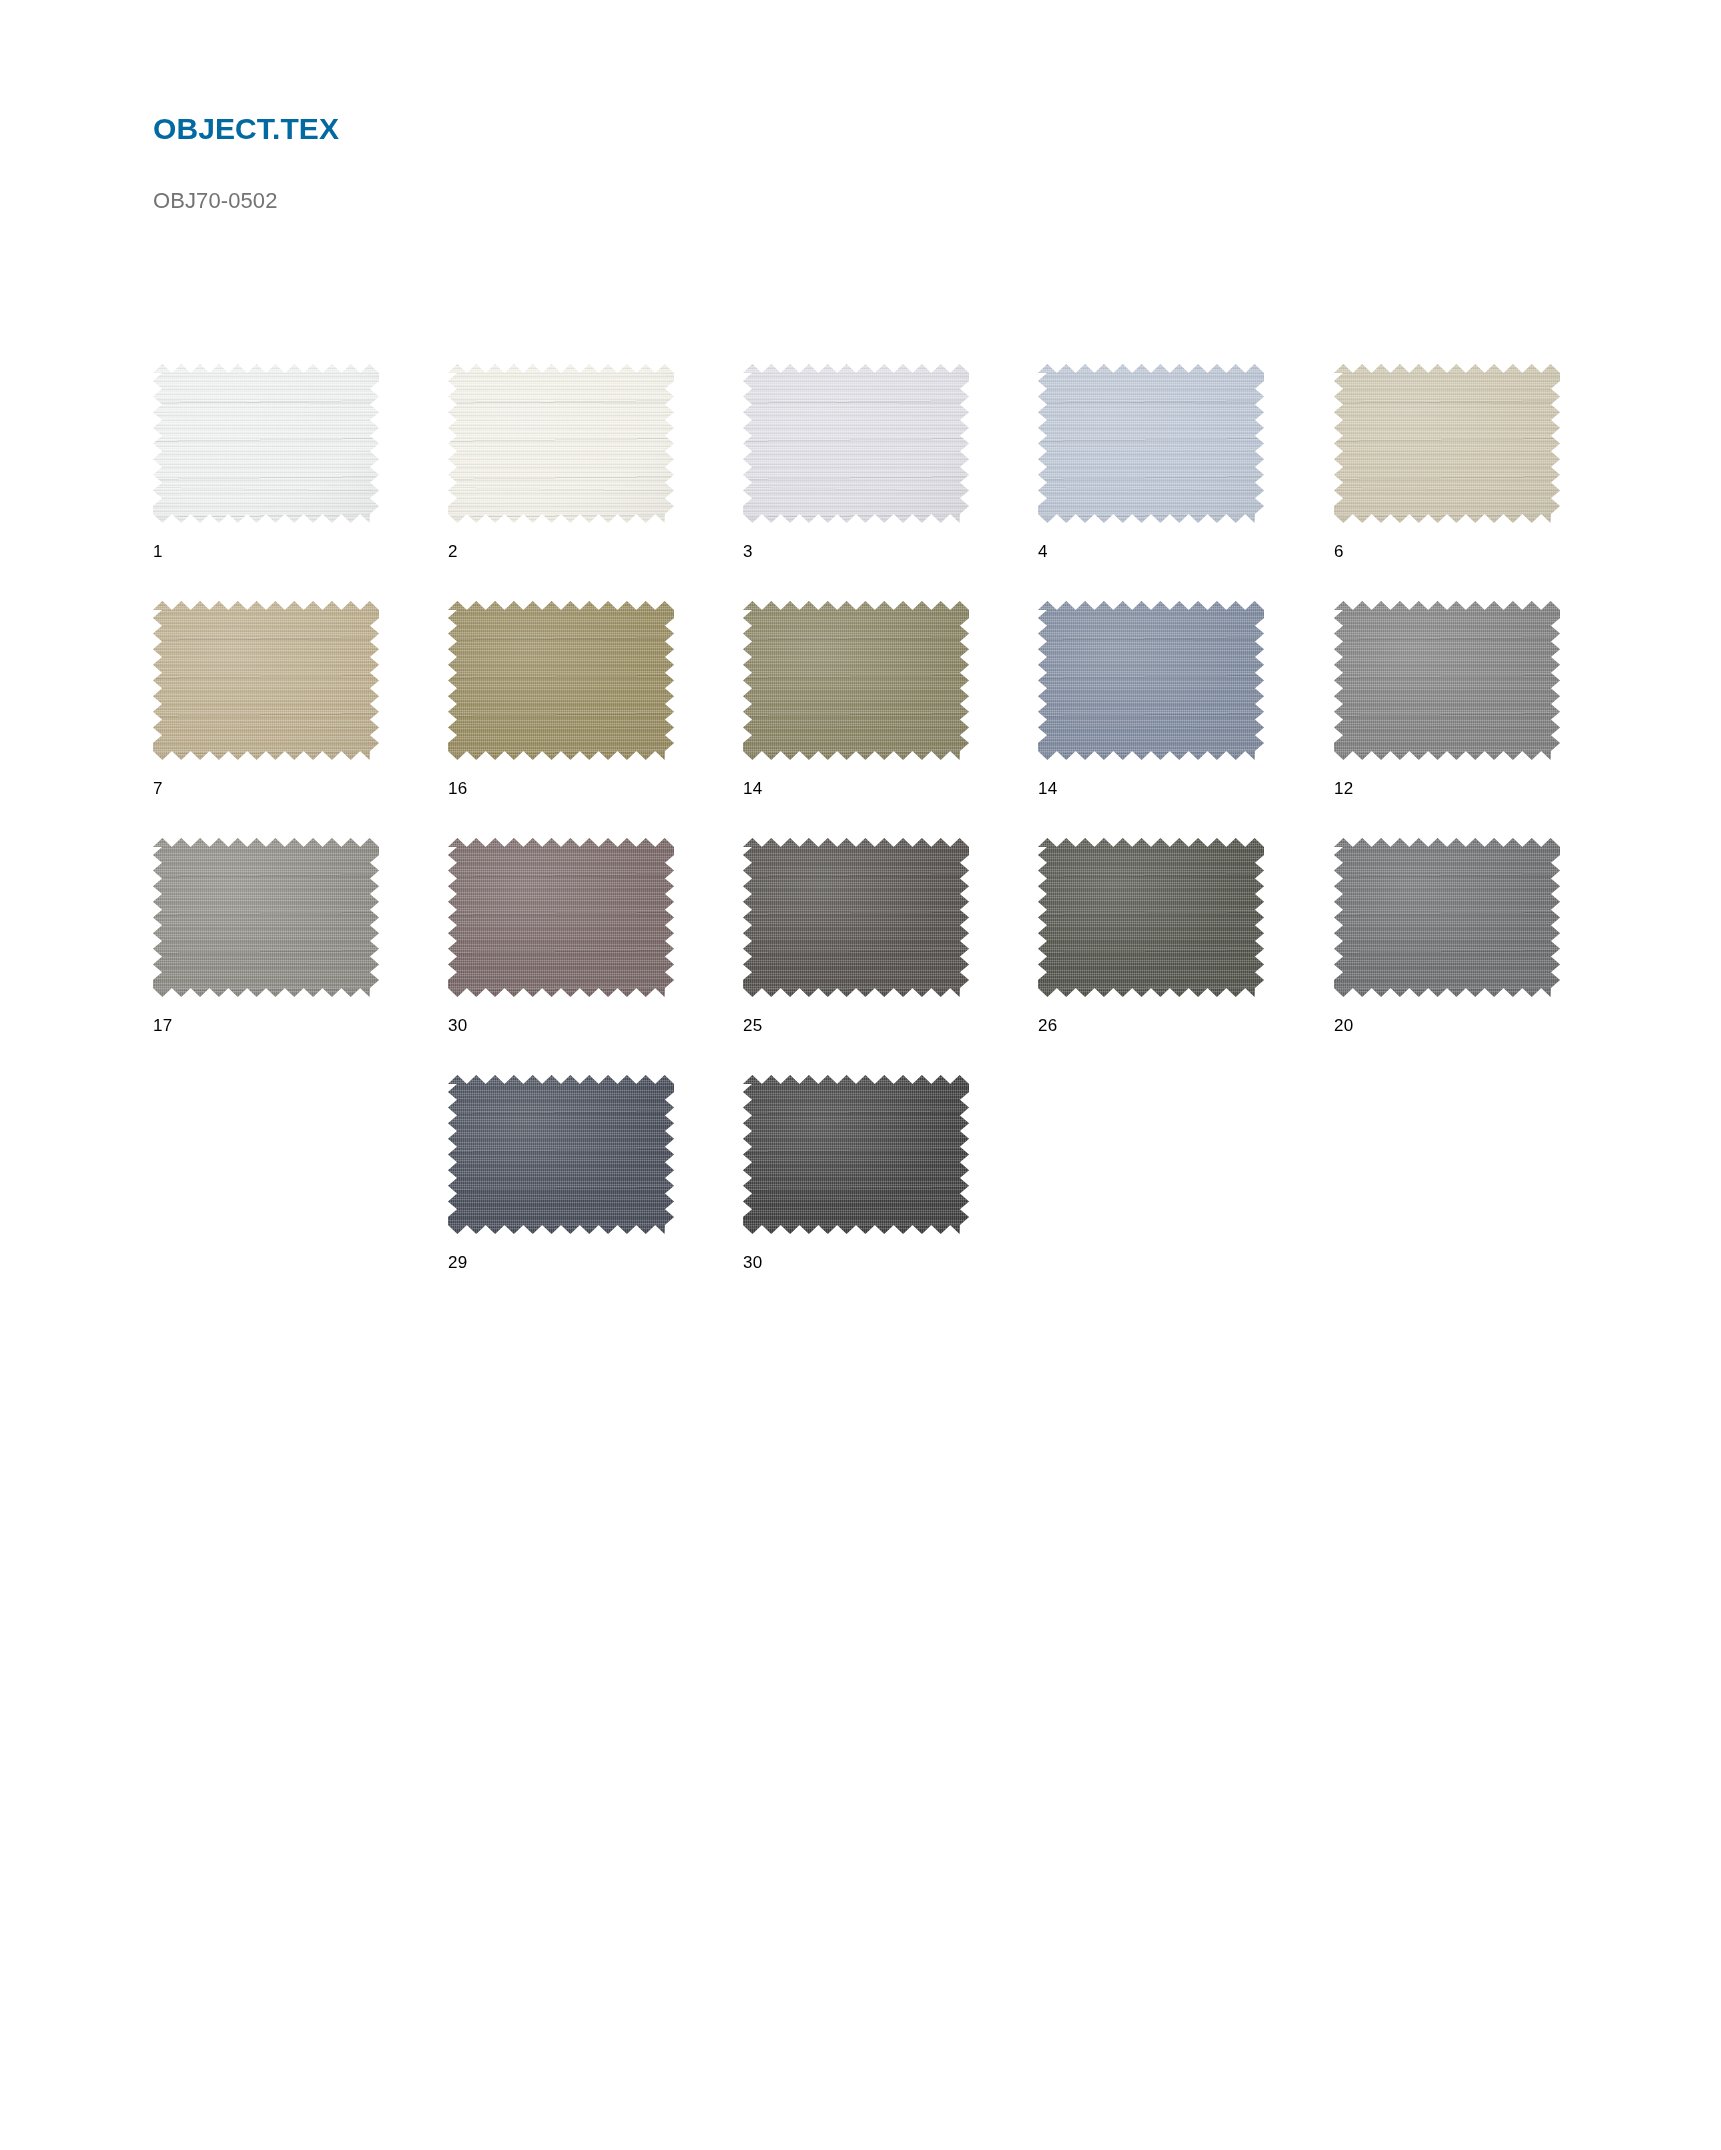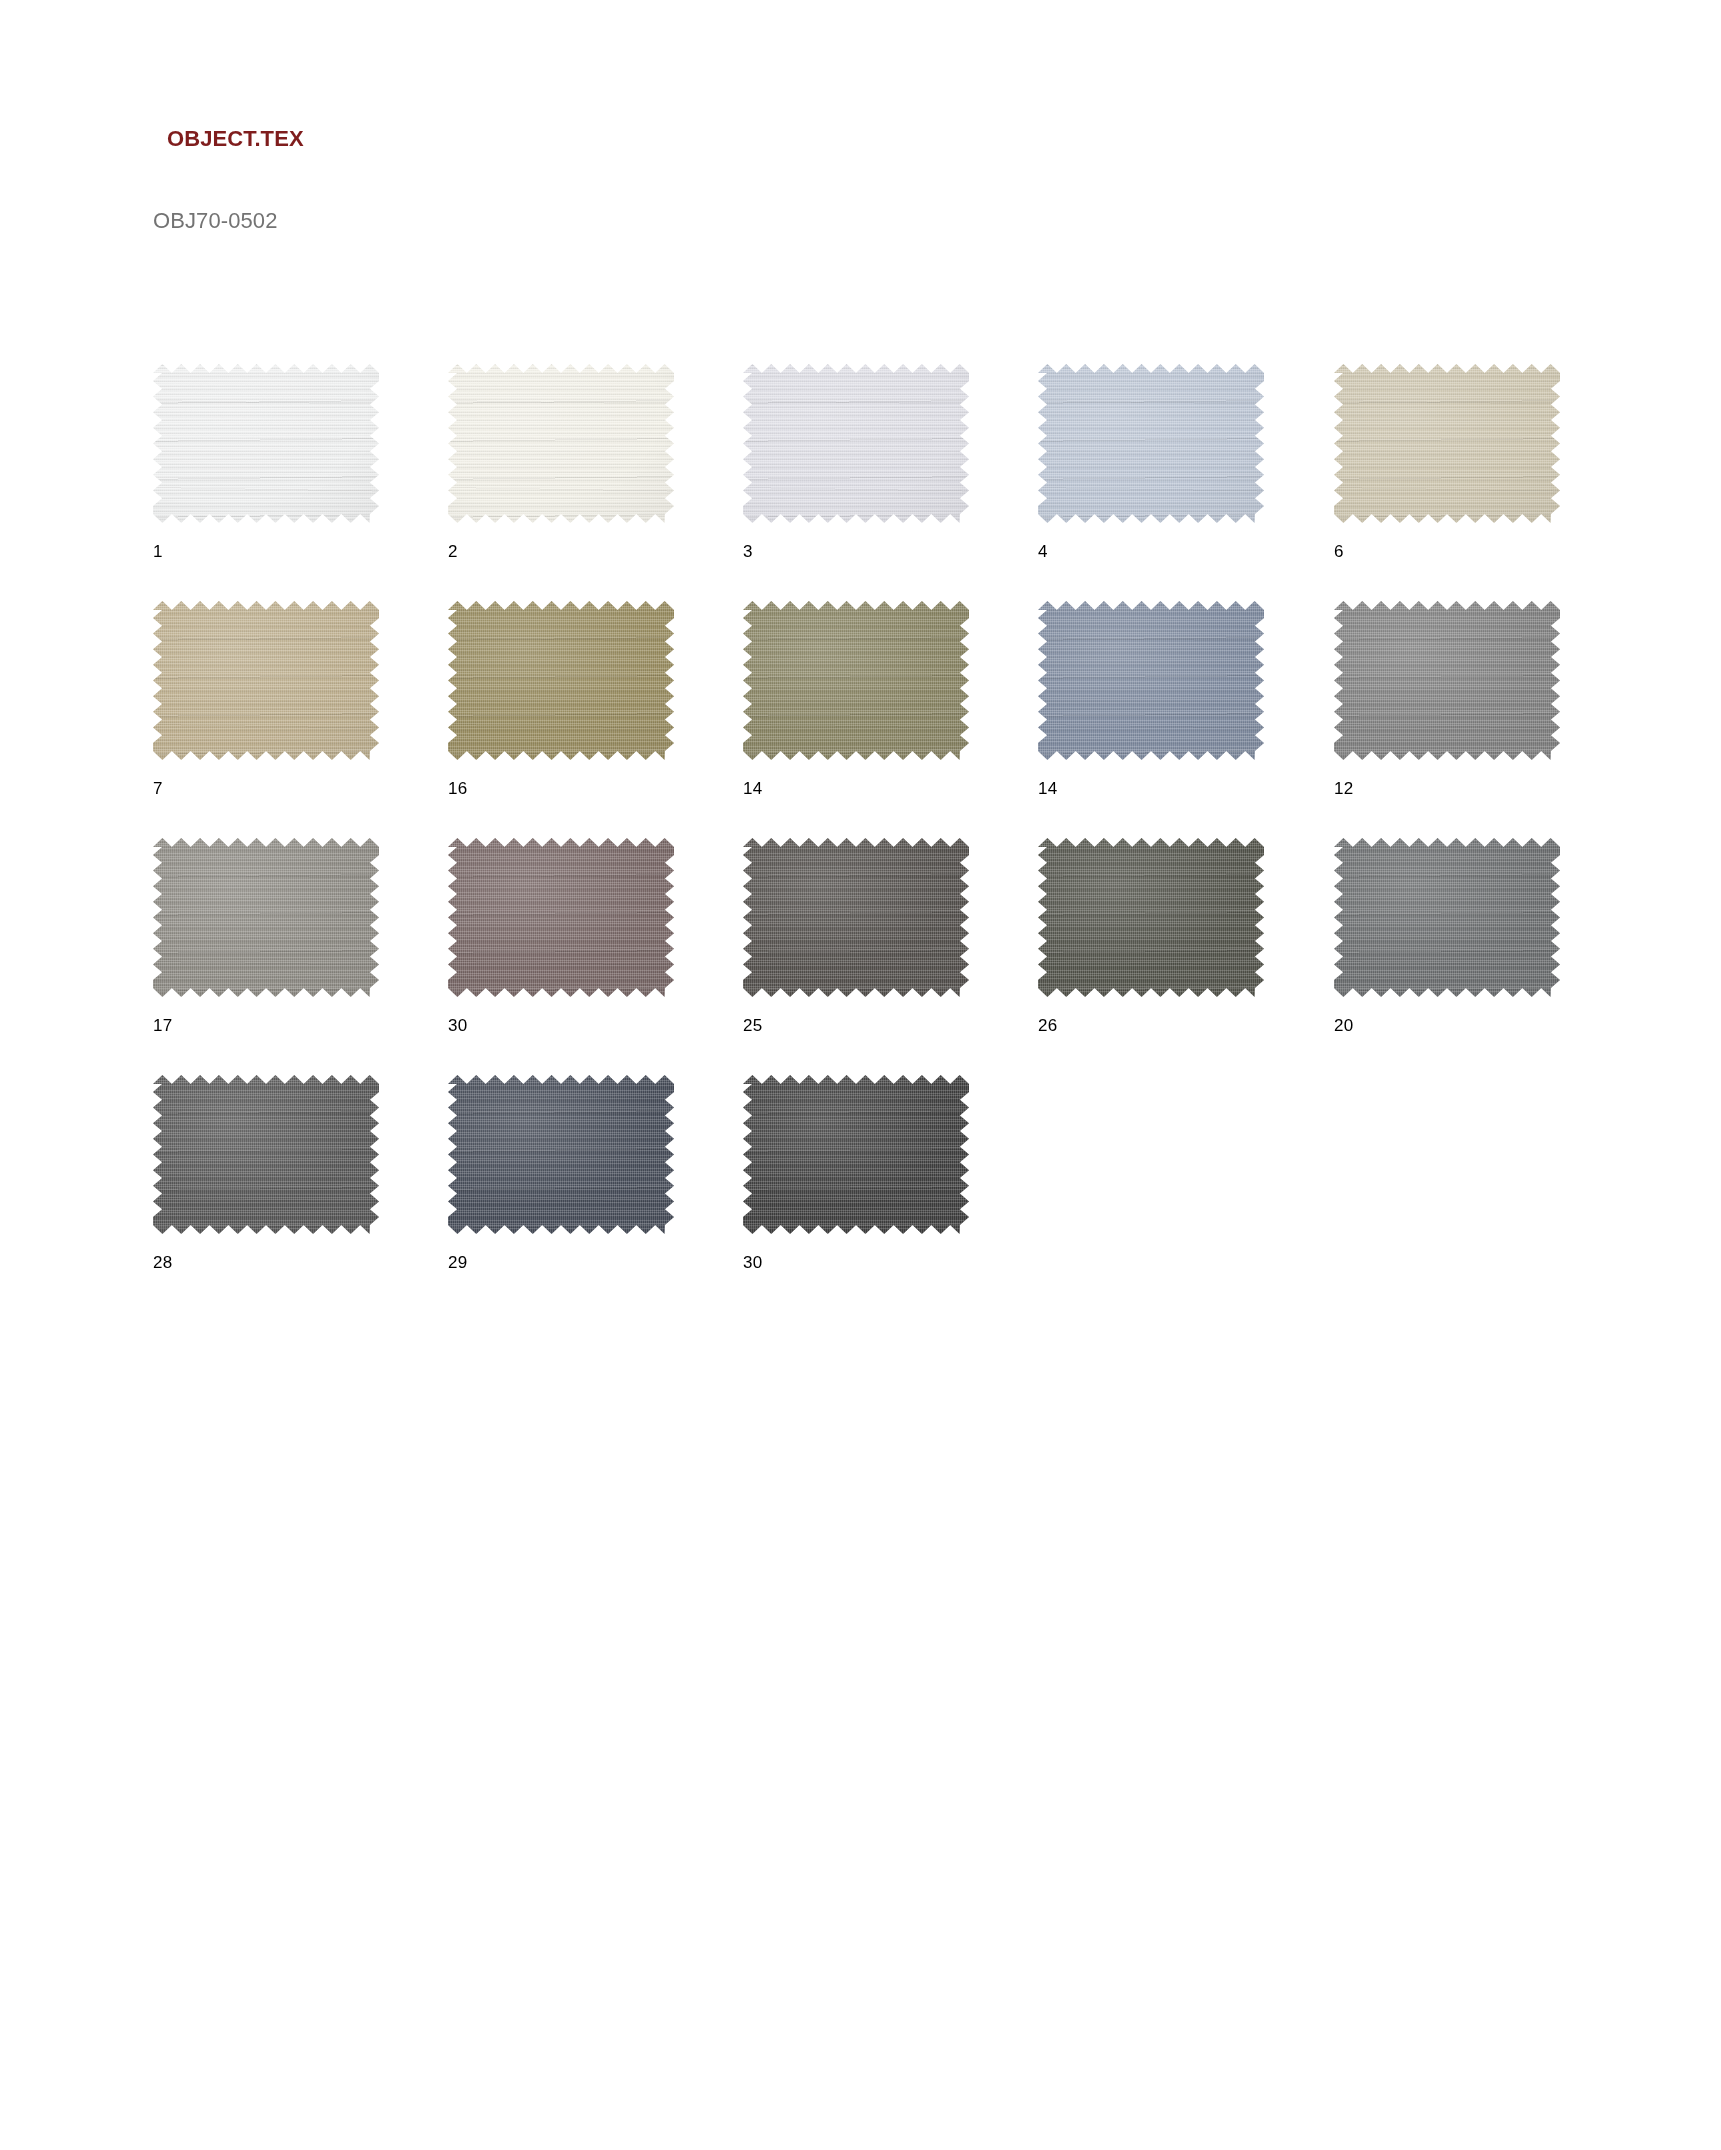--- a/index.html
+++ b/index.html
@@ -27,26 +27,26 @@
   }
 
   
   .header {
     position: absolute;
     left: 153px;
     top: 114px;
     width: 1040px;
   }
   .brand-title {
-    font-size: 22px;
+    font-size: 30px;
     font-weight: bold;
     letter-spacing: 0.1px;
     line-height: 1;
-    margin: 14px;
-    color: #7f1d1d;
+    margin: 0;
+    color: #0369a1;
     white-space: pre;
   }
   .ref-code {
     font-size: 22px;
     font-weight: normal;
     letter-spacing: 0.1px;
     line-height: 1;
     margin: 0;
     padding-top: 46px;
     color: #737373;
@@ -361,31 +361,20 @@
             <div class="chip-texture-clip">
               <div class="chip-weave"></div>
               <div class="chip-slub"></div>
               <div class="chip-shade"></div>
             </div>
           </div>
           <div class="swatch-label">20</div>
         </div>
       </div>
       <div class="swatch-row">
-        <div class="swatch-cell c0">
-          <div class="swatch-chip">
-            <div class="chip-base" style="background: rgb(62, 62, 62);"></div>
-            <div class="chip-texture-clip">
-              <div class="chip-weave"></div>
-              <div class="chip-slub"></div>
-              <div class="chip-shade"></div>
-            </div>
-          </div>
-          <div class="swatch-label">28</div>
-        </div>
         <div class="swatch-cell c1">
           <div class="swatch-chip">
             <div class="chip-base" style="background: rgb(43, 50, 64);"></div>
             <div class="chip-texture-clip">
               <div class="chip-weave"></div>
               <div class="chip-slub"></div>
               <div class="chip-shade"></div>
             </div>
           </div>
           <div class="swatch-label">29</div>

